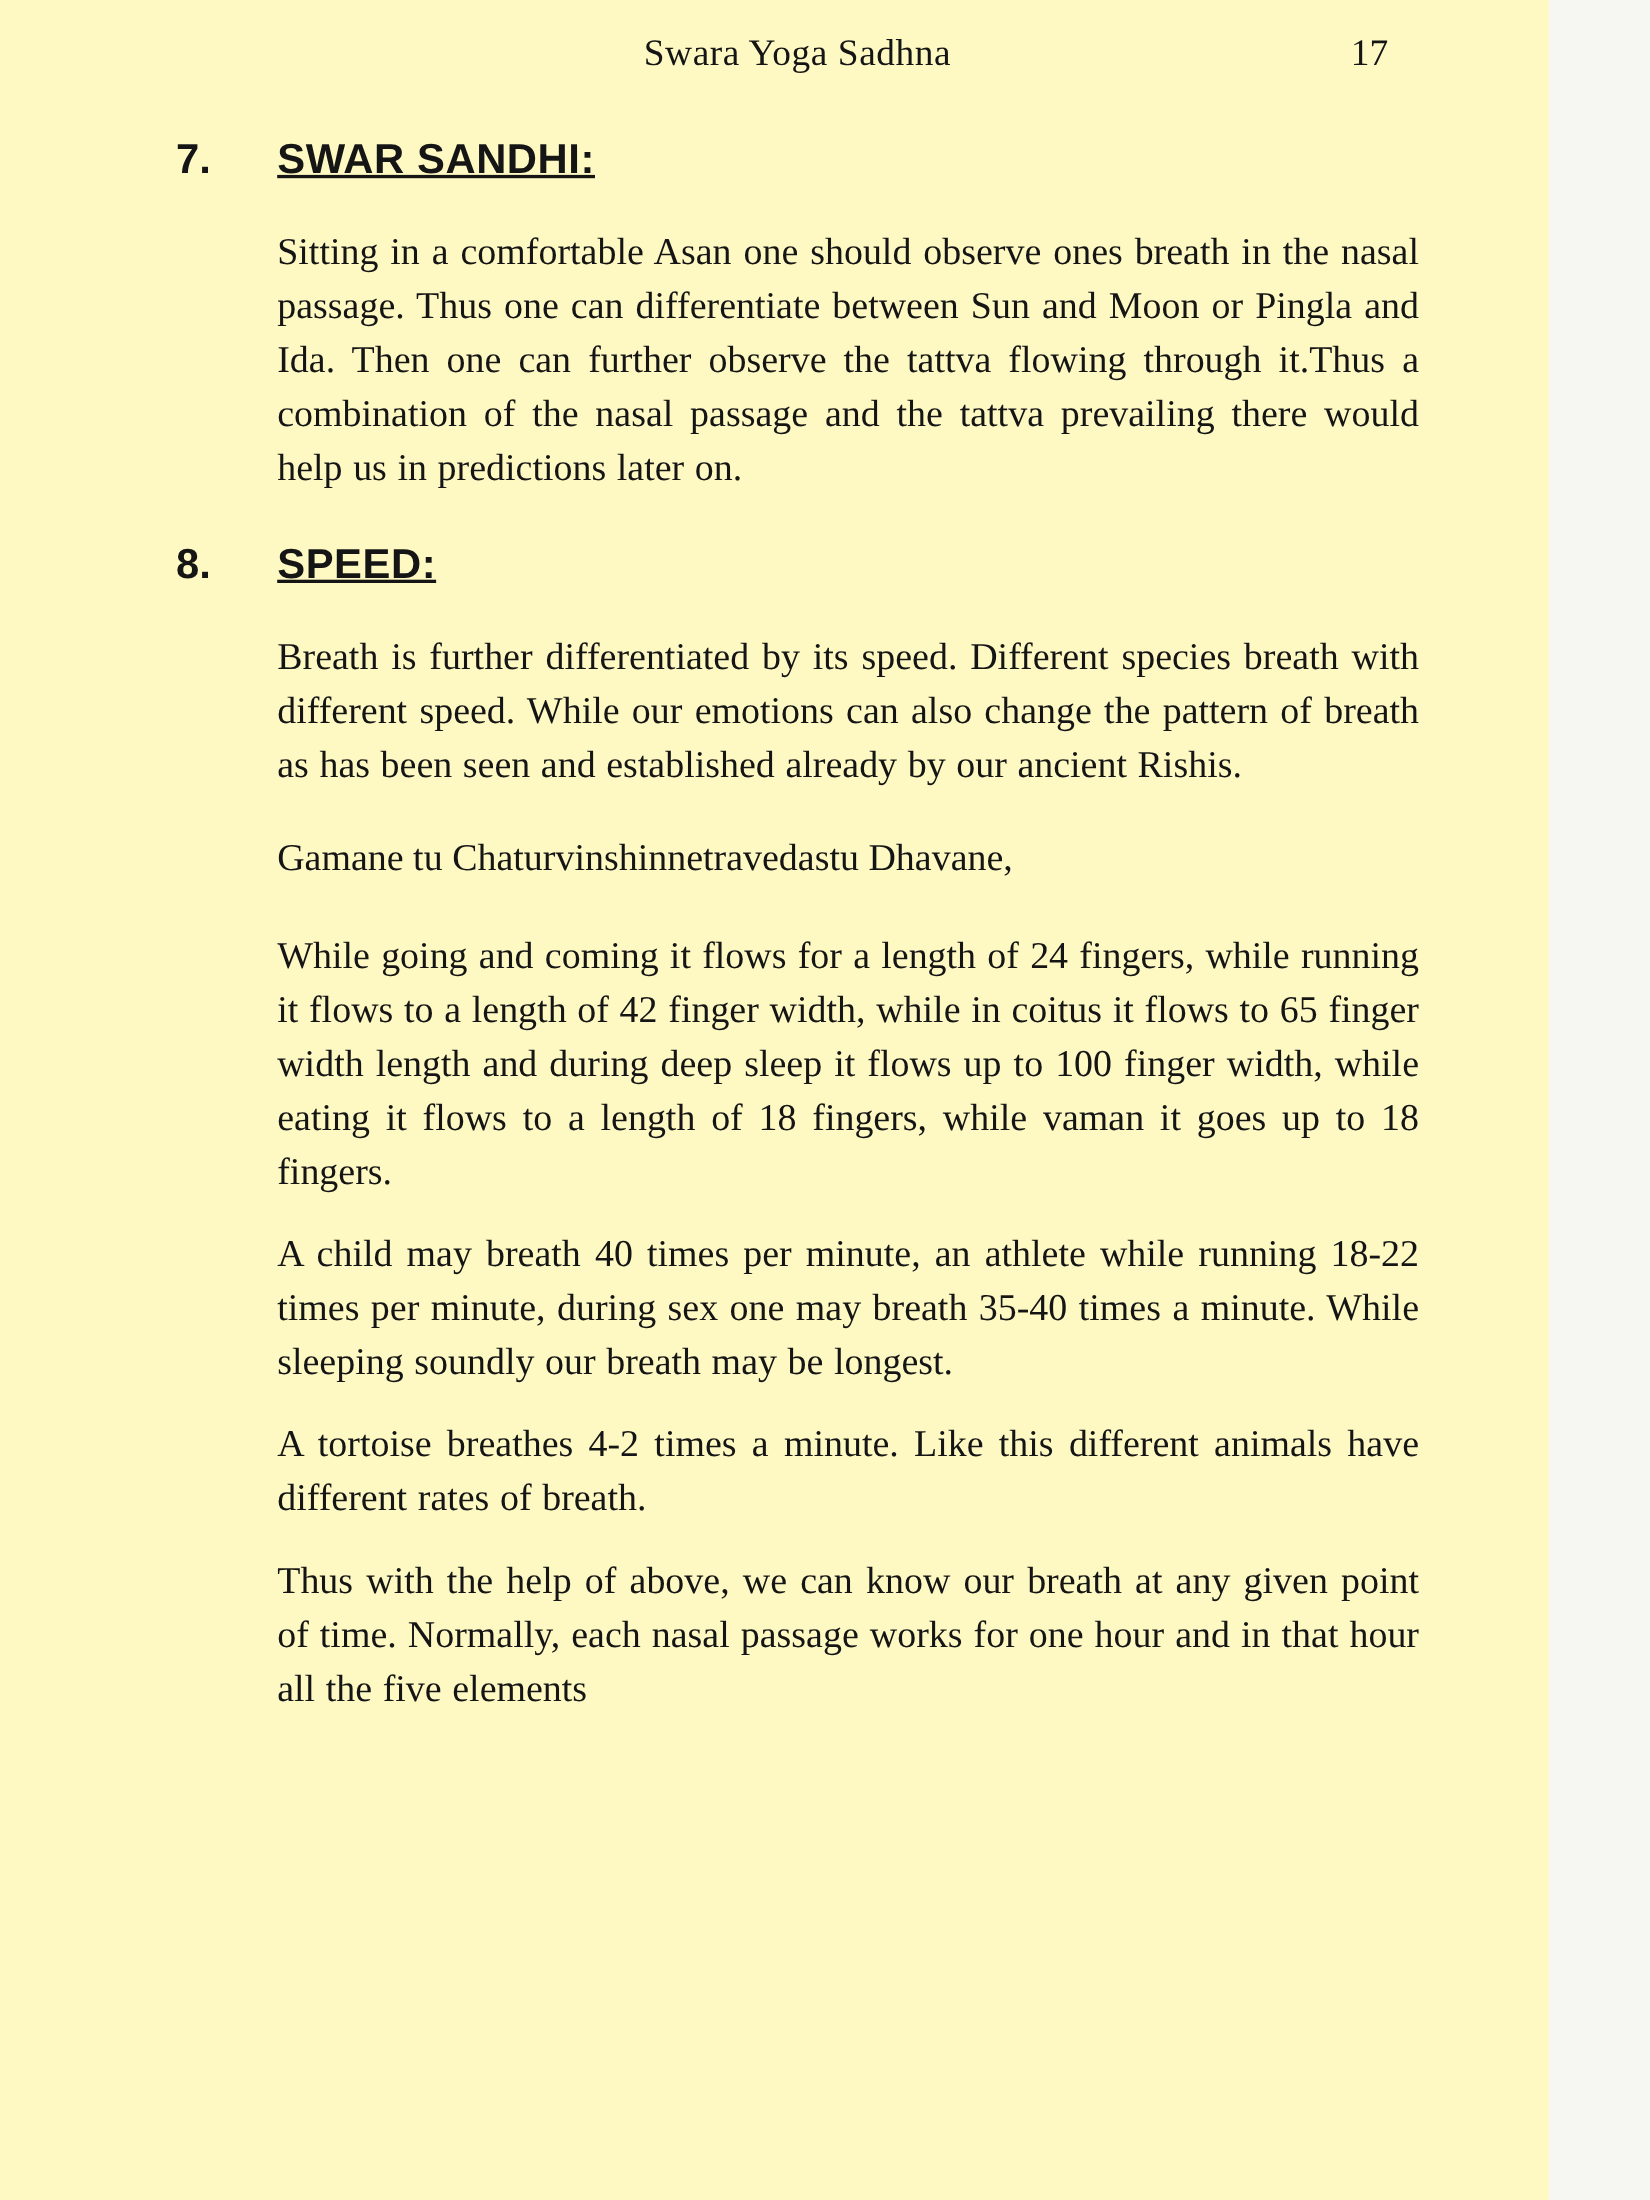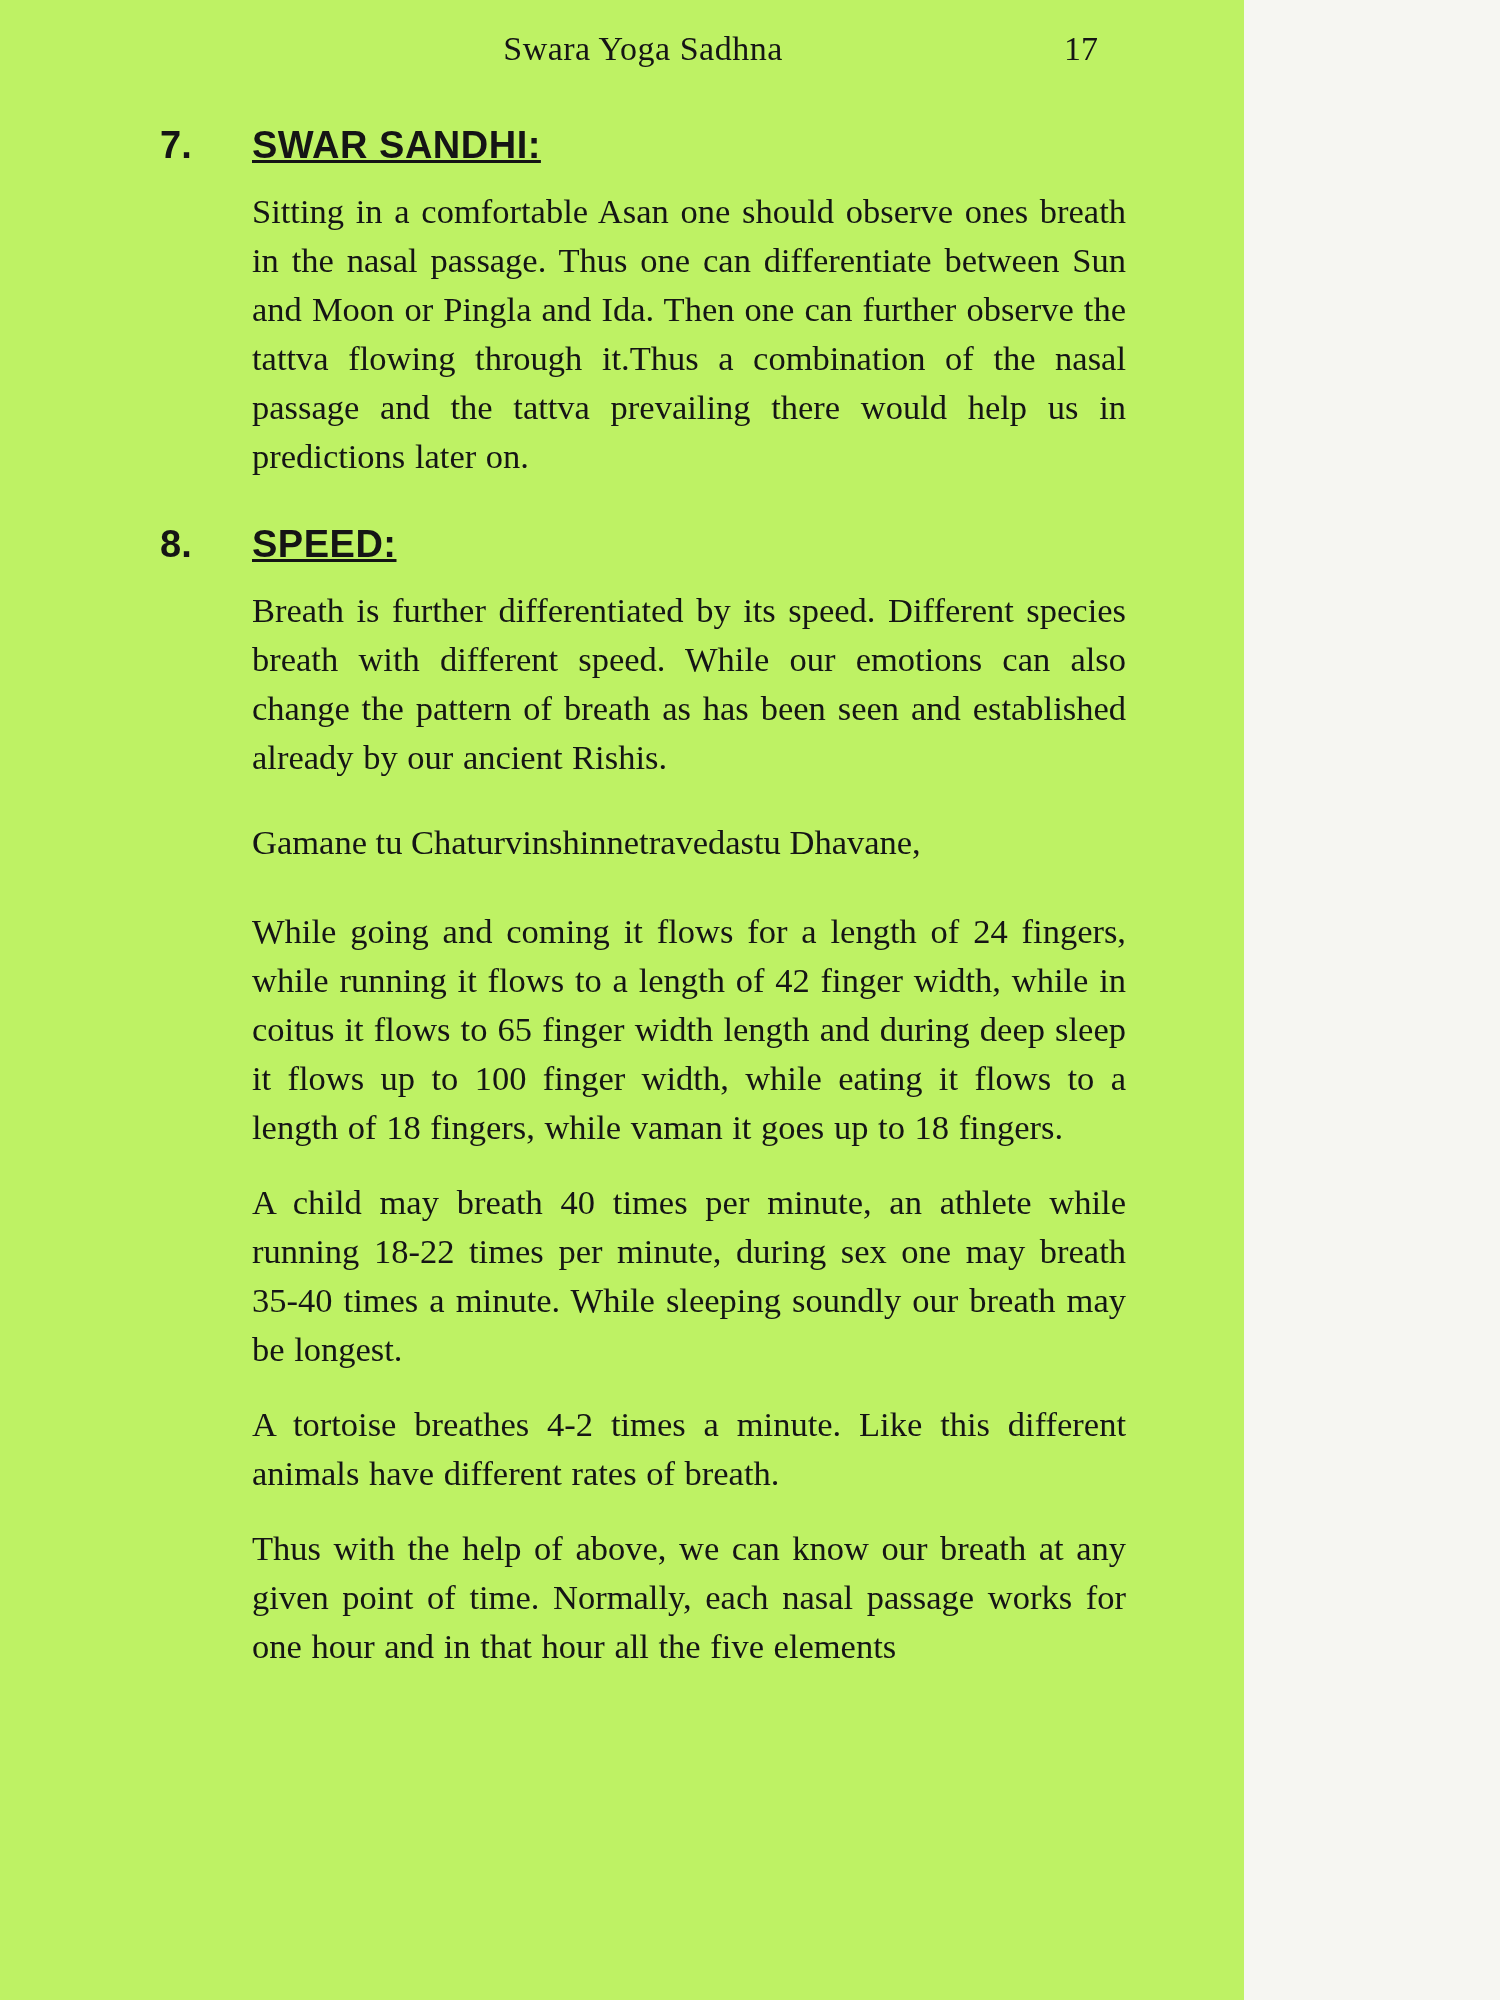--- a/index.html
+++ b/index.html
@@ -5,23 +5,23 @@
   * { margin: 0; padding: 0; box-sizing: border-box; }
 
   html, body {
     width: 1500px;
     background: #f6f6f2;
     font-family: "Liberation Serif", serif;
     color: #151515;
   }
 
   .page {
-    width: 1244px;
+    width: 1408px;
     height: 2000px;
-    background: #bef264;
+    background: #fef9c3;
     padding: 30px 118px 40px 160px;
     overflow: hidden;
     position: relative;
   }
 
   
   .page-header {
     position: relative;
     height: 52px;
     font-size: 34px;
@@ -56,21 +56,21 @@
   .sec-title {
     font-family: "Liberation Sans", sans-serif;
     font-weight: bold;
     font-size: 38px;
     letter-spacing: 0.5px;
     text-decoration: underline;
   }
 
   .sec-content {
     margin-left: 92px;
-    margin-top: 20px;
+    margin-top: 38px;
   }
 
   .para {
     font-size: 34.5px;
     line-height: 1.42;
     text-align: justify;
     text-justify: inter-word;
     margin-bottom: 26px;
     word-spacing: 1px;
   }

